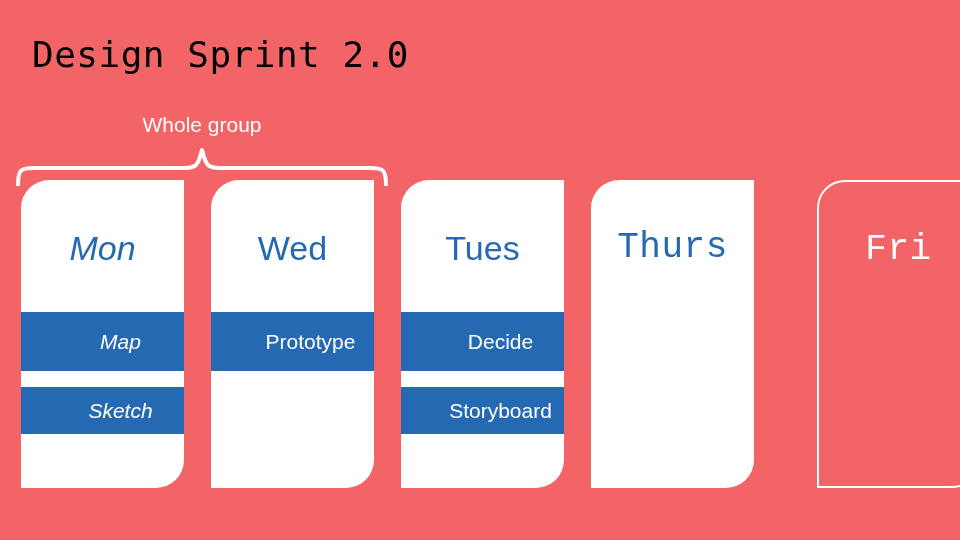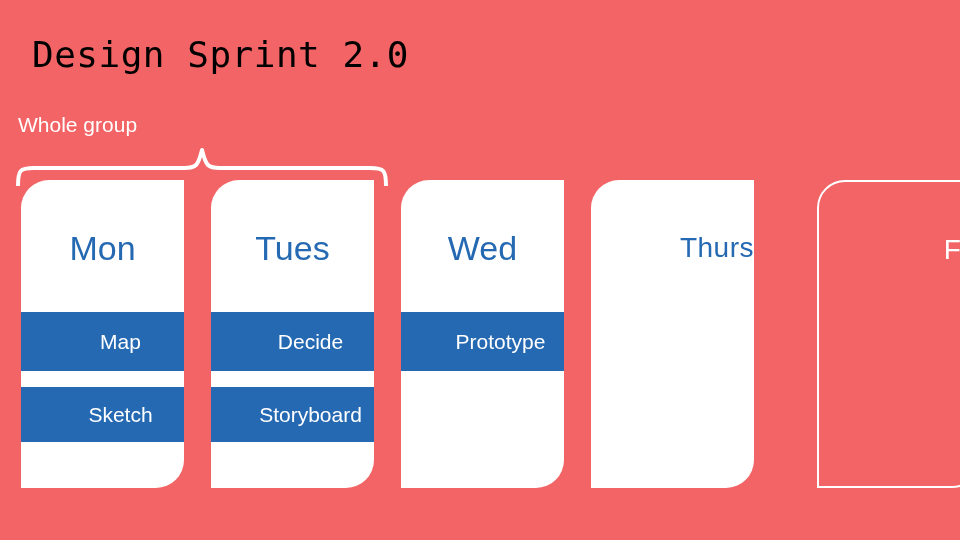--- a/index.html
+++ b/index.html
@@ -29,20 +29,21 @@
     color: #000000;
     white-space: pre;
   }
 
   
   #group-label {
     position: absolute;
     left: 18px;
     top: 110px;
     width: 368px;
+    text-align: center;
     font-family: "Liberation Sans", sans-serif;
     font-size: 21px;
     line-height: 30px;
     color: #ffffff;
   }
   #group-brace {
     position: absolute;
     left: 16px;
     top: 146px;
     width: 372px;
@@ -66,42 +67,41 @@
     border-radius: 28px 0 28px 0;
     box-sizing: border-box;
   }
   .day-card.filled {
     background: #ffffff;
   }
   .day-card.outlined {
     background: transparent;
     border: 2px solid #ffffff;
   }
-  .day-card:nth-of-type(1) { left: 0px; }
+  .day-card:nth-of-type(1) { left: 0px; font-style: italic; }
   .day-card:nth-of-type(2) { left: 190px; }
   .day-card:nth-of-type(3) { left: 380px; }
   .day-card:nth-of-type(4) { left: 570px; }
   .day-card:nth-of-type(5) { left: 796px; }
 
   .day-name {
     position: absolute;
     left: 0;
     right: 0;
     top: 46px;
     text-align: center;
     font-size: 34px;
     line-height: 44px;
     color: #2469B2;
     white-space: pre;
   }
   .day-name.mono {
-    font-family: Liberation Sans, sans-serif;
-    font-size: 28px;
+    font-family: Liberation Mono, monospace;
+    font-size: 36px;
     letter-spacing: 0.5px;
-    text-align: right;
   }
   .day-name.sans {
     font-family: "Liberation Sans", sans-serif;
   }
   .day-name.on-red {
     color: #ffffff;
   }
 
   
   .phase-bar {
@@ -114,21 +114,21 @@
     font-size: 21px;
     display: flex;
     align-items: center;
     justify-content: center;
     box-sizing: border-box;
     overflow: hidden;
     white-space: nowrap;
     padding-left: 36px;
   }
   .phase-bar.slot-0 { top: 132px; height: 59px; }
-  .phase-bar.slot-1 { top: 207px; height: 55px; }
+  .phase-bar.slot-1 { top: 207px; height: 47px; }
 </style>
 </head>
 <body>
 
 <div id="stage">
 
   <div id="deck-title">Design Sprint 2.0</div>
 
   <div id="group-label">Whole group</div>
 
@@ -138,28 +138,28 @@
 
   <div id="card-track">
 
     <div class="day-card filled">
       <div class="day-name sans">Mon</div>
       <div class="phase-bar slot-0">Map</div>
       <div class="phase-bar slot-1">Sketch</div>
     </div>
 
     <div class="day-card filled">
+      <div class="day-name sans">Wed</div>
+      <div class="phase-bar slot-0">Prototype</div>
+    </div>
+
+    <div class="day-card filled">
       <div class="day-name sans">Tues</div>
       <div class="phase-bar slot-0">Decide</div>
       <div class="phase-bar slot-1">Storyboard</div>
-    </div>
-
-    <div class="day-card filled">
-      <div class="day-name sans">Wed</div>
-      <div class="phase-bar slot-0">Prototype</div>
     </div>
 
     <div class="day-card filled">
       <div class="day-name mono">Thurs</div>
     </div>
 
     <div class="day-card outlined">
       <div class="day-name mono on-red">Fri</div>
     </div>
 

